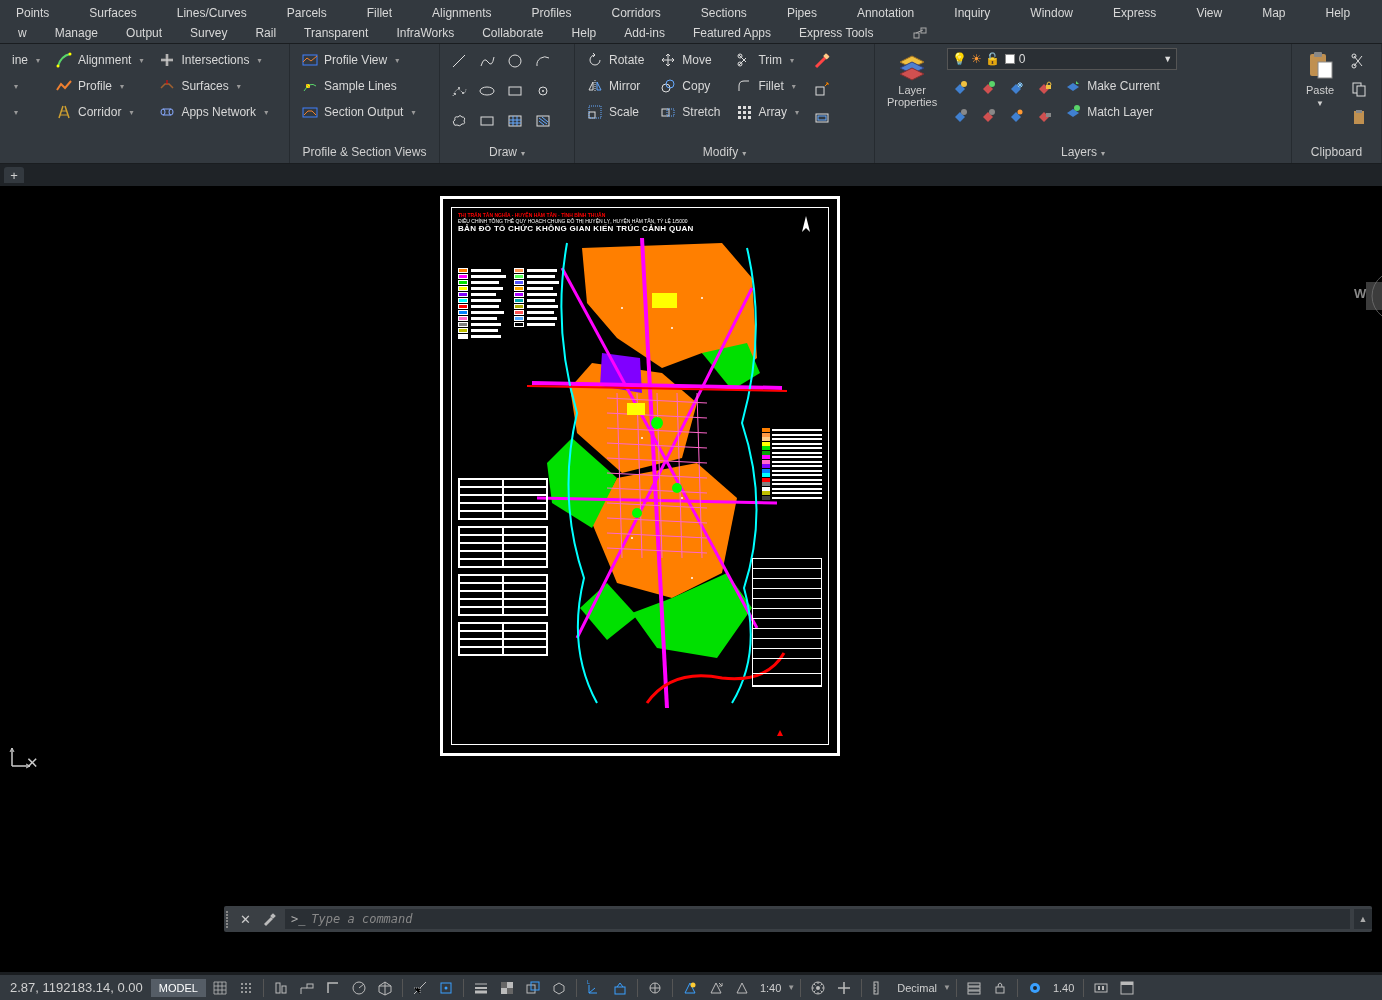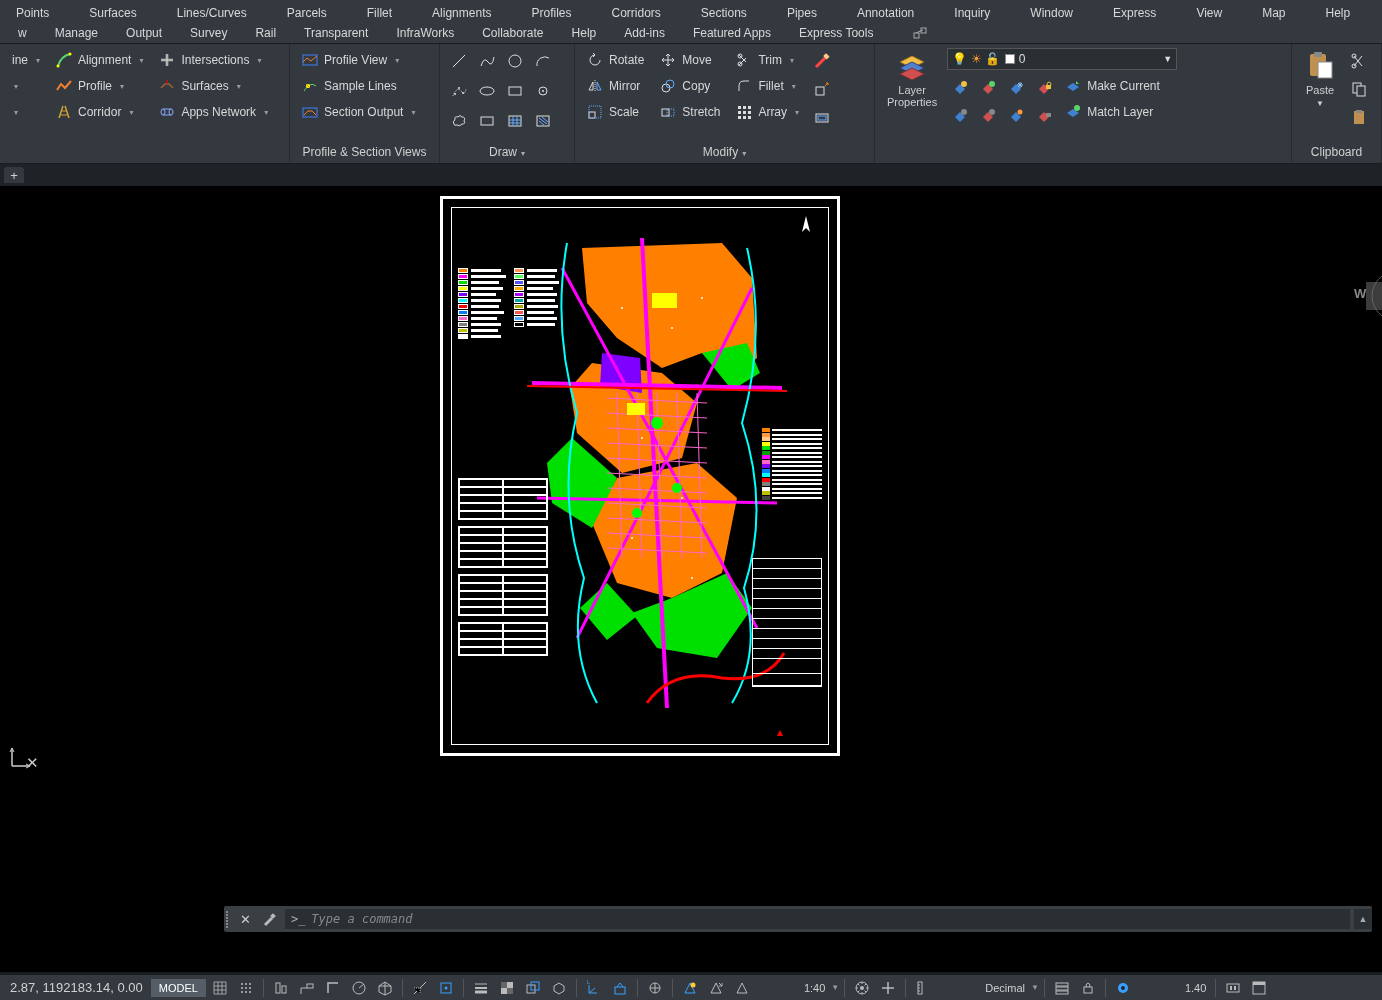--- a/index.html
+++ b/index.html
@@ -58,21 +58,21 @@
 .cmdwrap .wr { padding:0 4px; cursor:pointer; }
 .cmdwrap .in { flex:1; background:#2a2f34; height:20px; margin:0 4px; display:flex; align-items:center; padding:0 6px; color:#888; font-style:italic; font-family:Consolas,monospace; }
 .cmdwrap .in .prompt { color:#aaa; margin-right:6px; }
 .cmdwrap .up { width:18px; background:#2a2f34; height:20px; display:flex; align-items:center; justify-content:center; color:#aaa; cursor:pointer; font-size:9px; }
 .status { position:absolute; left:0; right:0; bottom:0; height:28px; background:#33393f; display:flex; align-items:center; padding:0 4px; gap:2px; border-top:3px solid #1a1d20; }
 .status .coord { color:#d0d0d0; padding:0 6px; font-size:13px; }
 .status .model { background:#555d66; color:#fff; padding:3px 8px; font-size:11px; cursor:pointer; }
 .status .sb { width:24px; height:22px; display:flex; align-items:center; justify-content:center; cursor:pointer; color:#bbb; border-radius:2px; }
 .status .sb.on { color:#3aa0ff; }
 .status .sep { width:1px; height:18px; background:#555; margin:0 3px; }
-.status .txt { color:#d0d0d0; padding:0 4px; font-size:11px;margin-left:44px; }
+.status .txt { color:#d0d0d0; padding:0 4px; font-size:11px; }
 svg { display:block; }
 </style>
 </head>
 <body>
 
 <div class="menubar">
   <span class="mi">Points</span>
   <span class="mi">Surfaces</span>
   <span class="mi">Lines/Curves</span>
   <span class="mi">Parcels</span>
@@ -532,20 +532,21 @@
                     <path d="M2 9 L8 5 L14 9 L8 13 Z" fill="#4080d0"></path>
                     <circle cx="12" cy="4" r="3" fill="#5ad46a"></circle>
                   </svg>
                 </span>
                 <span>Match Layer</span>
               </div>
           </div>
         </div>
       </div>
     </div>
+    <div class="panel-title"><span>Layers</span><span class="dd"></span></div>
   </div>
 
   <div class="panel" style="width:90px">
     <div class="panel-body">
       <div class="bigcol">
         <div class="bigic">
             <svg width="32" height="32">
               <rect x="6" y="4" width="16" height="22" rx="2" fill="#c09050"></rect>
               <rect x="10" y="2" width="8" height="5" rx="1" fill="#888"></rect>
               <rect x="14" y="12" width="14" height="16" fill="#fff" stroke="#888"></rect>
@@ -579,20 +580,25 @@
   </div>
 </div>
 
 <div class="tabstrip">
   <div class="tabplus">+</div>
 </div>
 
 <div class="canvas">
   <div class="sheet">
     <div class="sheet-inner">
+      <div class="sheet-head">
+        <div class="proj">THỊ TRẤN TÂN NGHĨA - HUYỆN HÀM TÂN - TỈNH BÌNH THUẬN</div>
+        <div class="sub">ĐIỀU CHỈNH TỔNG THỂ QUY HOẠCH CHUNG ĐÔ THỊ HUYỆN LỴ, HUYỆN HÀM TÂN, TỶ LỆ 1/5000</div>
+        <div class="title">BẢN ĐỒ TỔ CHỨC KHÔNG GIAN KIẾN TRÚC CẢNH QUAN</div>
+      </div>
       <svg class="north" viewBox="0 0 24 24">
           <path d="M12 2 L16 18 L12 14 L8 18 Z" fill="#fff"></path>
         </svg>
 
       <svg class="map-main" viewBox="0 0 270 470" preserveAspectRatio="none">
 
         <path d="M60 10 L200 5 L230 40 L235 120 L210 140 L180 115 L140 130 L95 100 L65 65 Z" fill="#ff7f00"></path>
         <path d="M70 125 L140 135 L175 165 L160 220 L100 235 L55 195 L48 150 Z" fill="#ff7f00"></path>
         <path d="M95 240 L175 225 L215 260 L200 335 L150 360 L95 345 L70 285 Z" fill="#ff7f00"></path>
 

